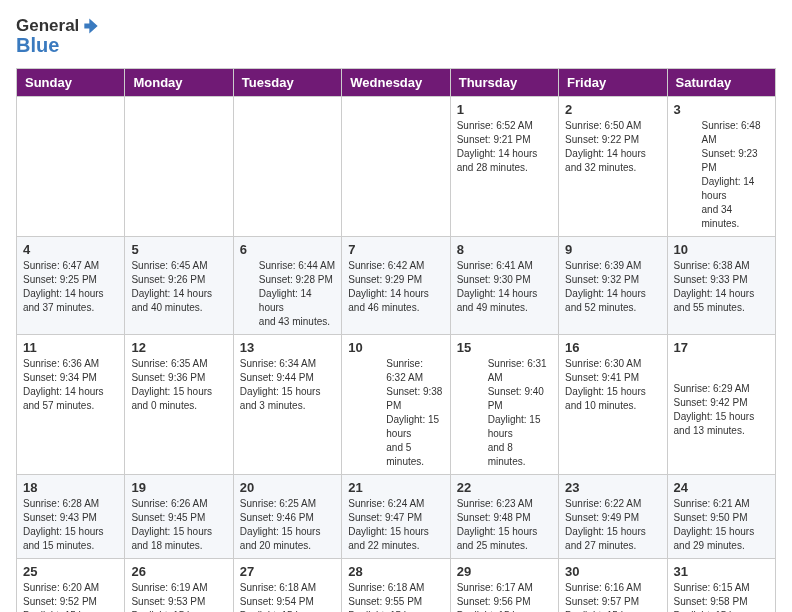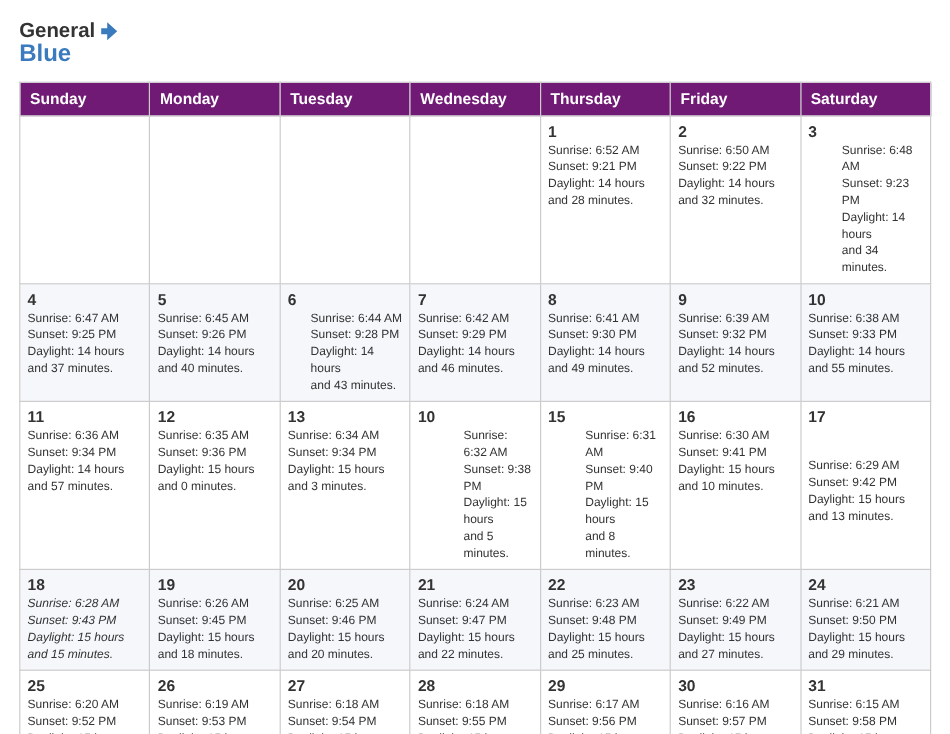--- a/index.html
+++ b/index.html
@@ -199,21 +199,21 @@
         <td>
           <span class="day-number">12</span>
           <div class="day-info" style="white-space: pre-line;">Sunrise: 6:35 AM
 Sunset: 9:36 PM
 Daylight: 15 hours
 and 0 minutes.</div>
         </td>
         <td>
           <span class="day-number">13</span>
           <div class="day-info" style="white-space: pre-line;">Sunrise: 6:34 AM
-Sunset: 9:34 PM
+Sunset: 9:44 PM
 Daylight: 15 hours
 and 3 minutes.</div>
         </td>
         <td>
           <span class="day-number">10</span>
           <div class="day-info" style="white-space: pre-line; margin-left: 38px;">Sunrise: 6:32 AM
 Sunset: 9:38 PM
 Daylight: 15 hours
 and 5 minutes.</div>
         </td>
@@ -235,21 +235,21 @@
           <span class="day-number">17</span>
           <div class="day-info" style="white-space: pre-line; margin-top: 27px;">Sunrise: 6:29 AM
 Sunset: 9:42 PM
 Daylight: 15 hours
 and 13 minutes.</div>
         </td>
       </tr>
       <tr>
         <td>
           <span class="day-number">18</span>
-          <div class="day-info" style="white-space: pre-line; font-style: italic;">Sunrise: 6:28 AM
+          <div class="day-info" style="white-space: pre-line;">Sunrise: 6:28 AM
 Sunset: 9:43 PM
 Daylight: 15 hours
 and 15 minutes.</div>
         </td>
         <td>
           <span class="day-number">19</span>
           <div class="day-info" style="white-space: pre-line;">Sunrise: 6:26 AM
 Sunset: 9:45 PM
 Daylight: 15 hours
 and 18 minutes.</div>

